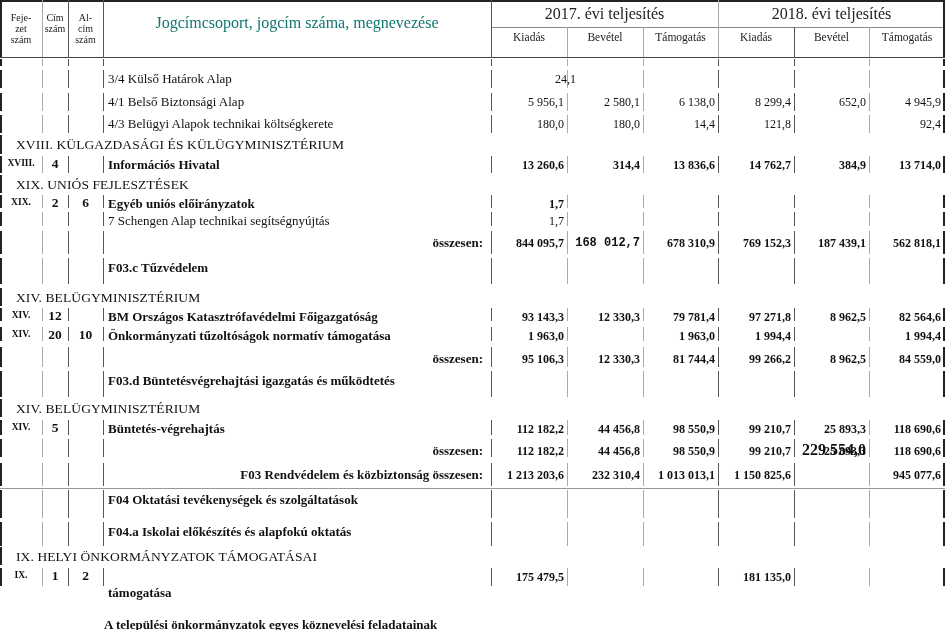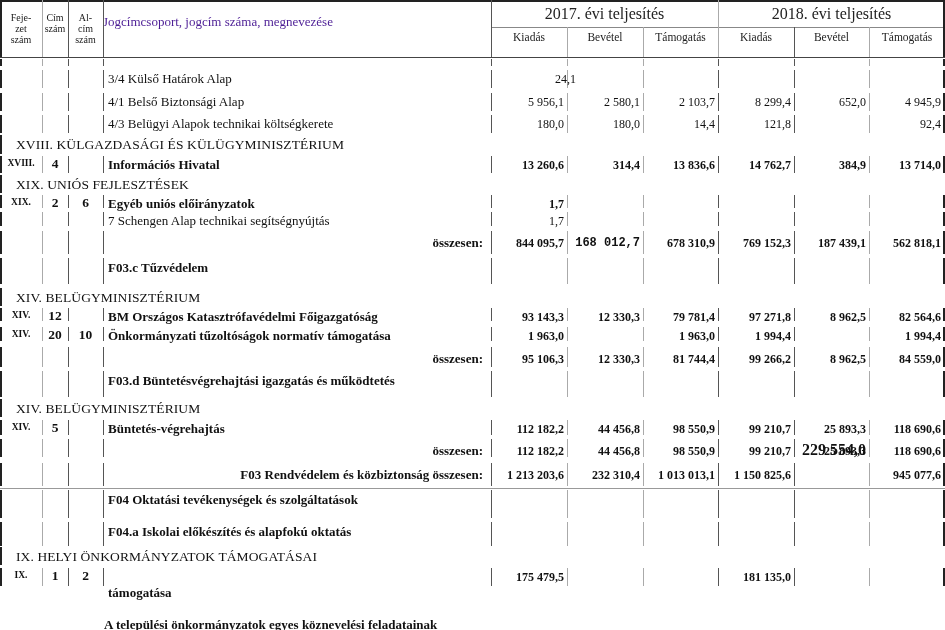--- a/index.html
+++ b/index.html
@@ -4,21 +4,21 @@
 <style>
   html, body { margin:0; padding:0; background:#fff; }
   body { width:945px; height:630px; position:relative; overflow:hidden;
          font-family:"Liberation Serif", "DejaVu Serif", serif; color:#111; }
   .abs { position:absolute; }
   .hl { position:absolute; height:0; border-top:1px solid #555; }
   .vl { position:absolute; width:0; border-left:1px solid #555; }
   .vl.light { border-left-color:#aaa; }
   .vl.thick { border-left:2px solid #222; }
   .hdr-small { font-size:10px; line-height:11px; text-align:center; color:#222; }
-  .hdr-main { font-size:13px; text-align:left; color:#4c1d95; }
+  .hdr-main { font-size:16px; text-align:center; color:#0f766e; }
   .hdr-year { font-size:16px; text-align:center; color:#222; }
   .hdr-sub { font-size:11.5px; text-align:center; color:#222; }
   .cell { position:absolute; font-size:12.5px; line-height:16px; white-space:nowrap; }
   .num { text-align:right; }
   .b { font-weight:bold; }
   .sec { position:absolute; font-size:13.5px; left:16px; white-space:nowrap; letter-spacing:0.1px; }
   .code { position:absolute; font-size:9.5px; font-weight:bold; text-align:center; width:40px; }
   .small-b { font-size:13.5px; font-weight:bold; text-align:center; position:absolute; }
 </style>
 </head>
@@ -96,21 +96,21 @@
     <div class="vl" style="left: 718px; top: 93px; height: 18px;"></div>
     <div class="vl" style="left: 794px; top: 93px; height: 18px;"></div>
     <div class="vl light" style="left: 869px; top: 93px; height: 18px;"></div>
     <div class="vl thick" style="left: 943px; top: 93px; height: 18px;"></div>
     <div class="code" style="left: 1px; top: 95px;"></div>
     <div class="small-b" style="left: 42px; width: 26px; top: 93px;"></div>
     <div class="small-b" style="left: 68px; width: 35px; top: 93px;"></div>
     <div class="cell" style="left: 108px; top: 94px; font-size: 13px;">4/1 Belső Biztonsági Alap</div>
     <div class="cell num" style="left: 491px; width: 73px; top: 94px; font-size: 12px;">5 956,1</div>
     <div class="cell num" style="left: 567px; width: 73px; top: 94px; font-size: 12px;">2 580,1</div>
-    <div class="cell num" style="left: 643px; width: 72px; top: 94px; font-size: 12px;">2 103,7</div>
+    <div class="cell num" style="left: 643px; width: 72px; top: 94px; font-size: 12px;">6 138,0</div>
     <div class="cell num" style="left: 718px; width: 73px; top: 94px; font-size: 12px;">8 299,4</div>
     <div class="cell num" style="left: 794px; width: 72px; top: 94px; font-size: 12px;">652,0</div>
     <div class="cell num" style="left: 869px; width: 72px; top: 94px; font-size: 12px;">4 945,9</div>
     <div class="vl thick" style="left: 0px; top: 115px; height: 18px;"></div>
     <div class="vl light" style="left: 42px; top: 115px; height: 18px;"></div>
     <div class="vl" style="left: 68px; top: 115px; height: 18px;"></div>
     <div class="vl" style="left: 103px; top: 115px; height: 18px;"></div>
     <div class="vl" style="left: 491px; top: 115px; height: 18px;"></div>
     <div class="vl light" style="left: 567px; top: 115px; height: 18px;"></div>
     <div class="vl light" style="left: 643px; top: 115px; height: 18px;"></div>

